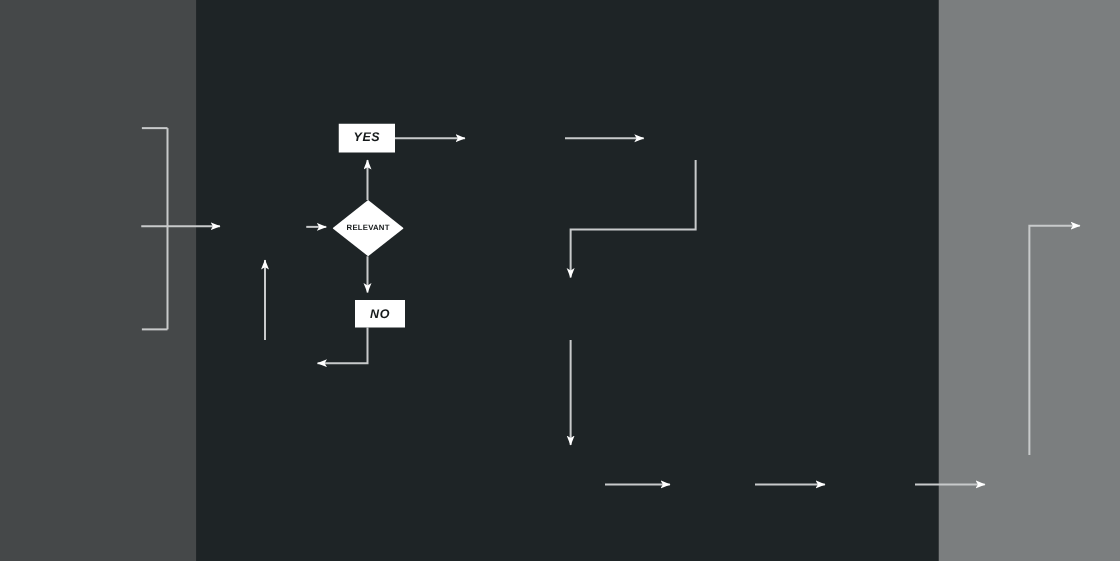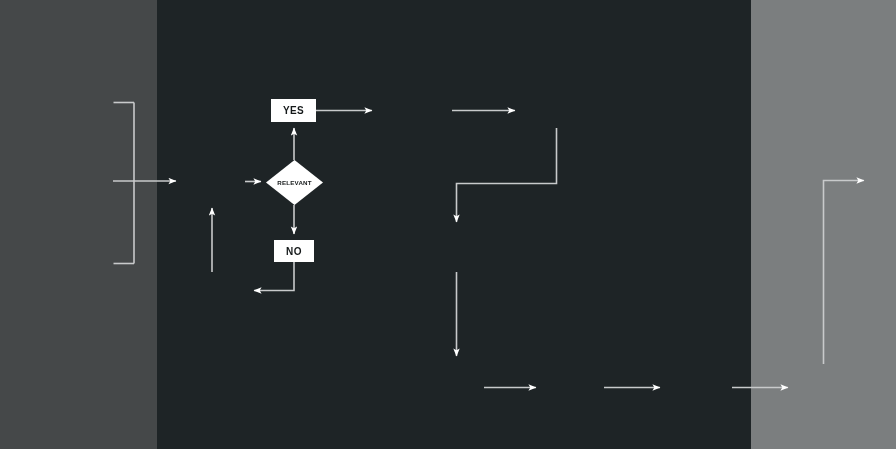--- a/index.html
+++ b/index.html
@@ -36,23 +36,24 @@
     color: #15191a;
     display: flex;
     align-items: center;
     justify-content: center;
     font-weight: bold;
     letter-spacing: 0.4px;
     font-family: "Liberation Sans", sans-serif;
   }
   .node-box {
     font-size: 10px;
+    font-style: italic;
   }
   #node-yes { left: 271px; top: 99px;  width: 45px; height: 23px; }
-  #node-no  { left: 274px; top: 240px; width: 40px; height: 22px; }
+  #node-no  { left: 284px; top: 240px; width: 40px; height: 22px; }
 
   #node-relevant-wrap {
     position: absolute;
     left: 266px; top: 160px;
     width: 57px; height: 45px;
   }
   #node-relevant-shape {
     position: absolute;
     left: 0; top: 0;
     width: 57px; height: 45px;

